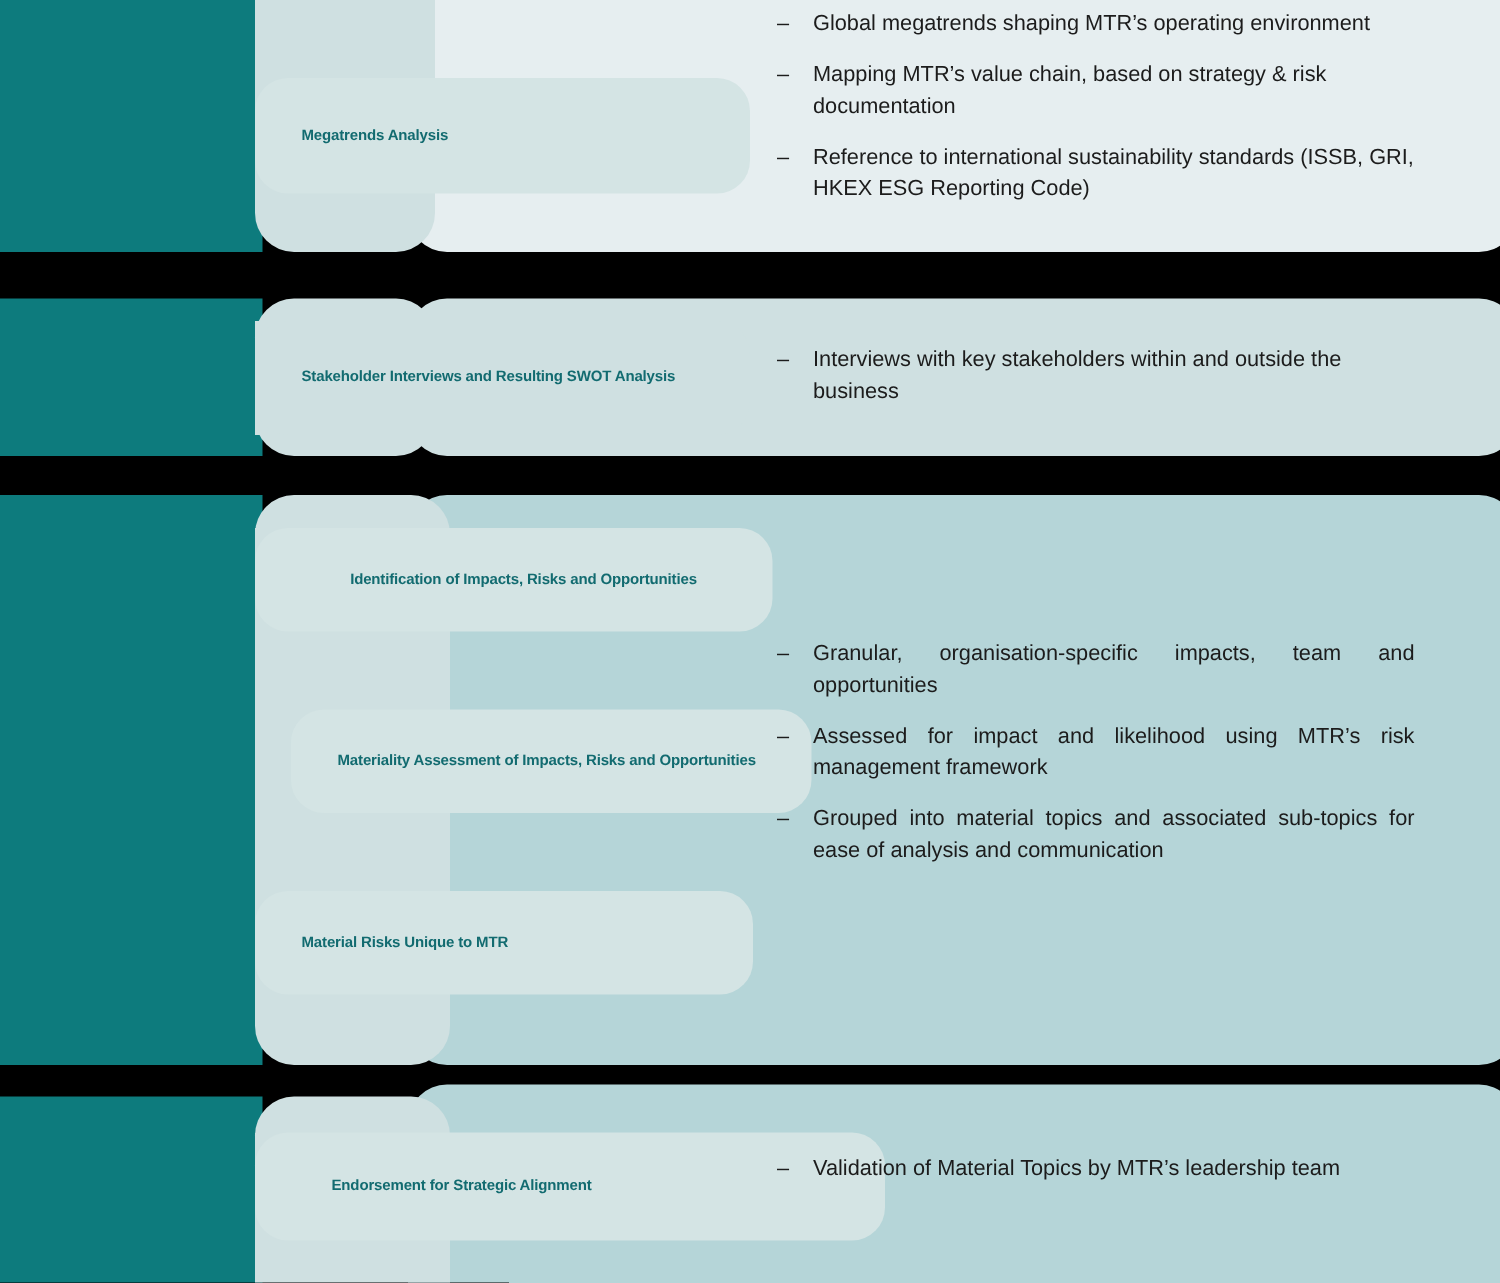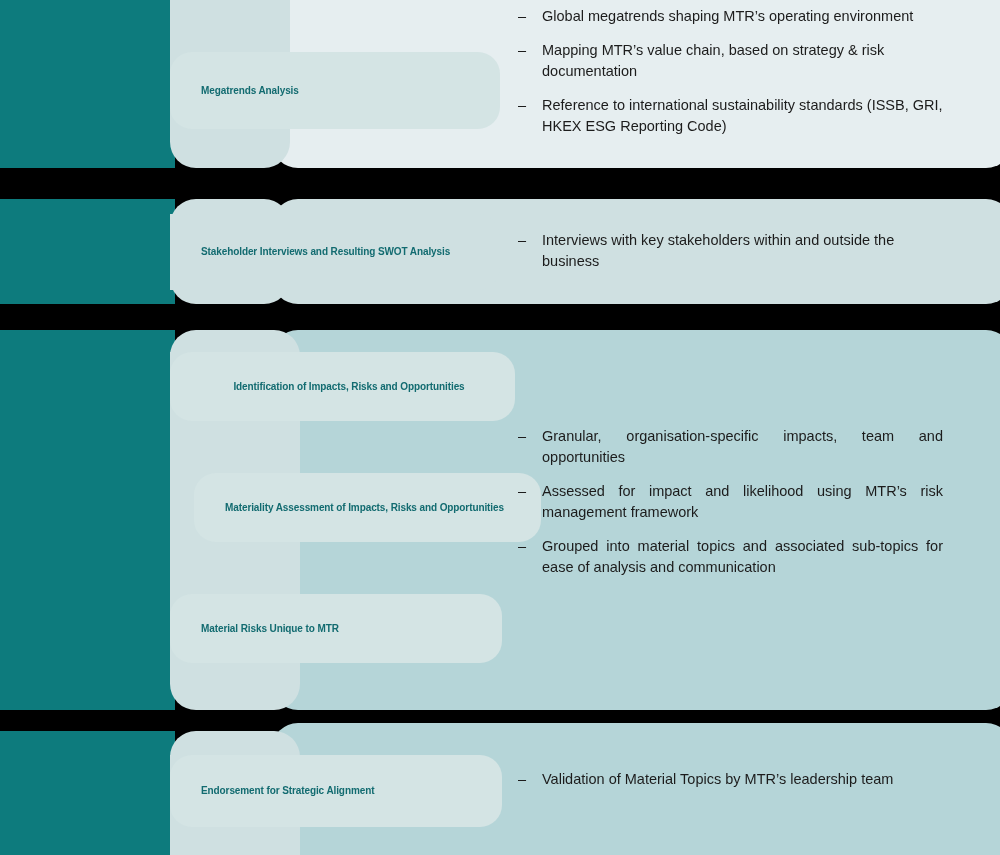--- a/index.html
+++ b/index.html
@@ -182,21 +182,21 @@
 
   <div>
     <div class="rail" style="top:731px;height:150px;background:#0d7b7d;"></div>
 
     <div class="panel" style="left:272px;top:723px;width:740px;height:160px;background:#b5d5d8;"></div>
 
     <div class="labelband" style="left:170px;top:731px;width:130px;height:152px;background:#cfe0e1;"></div>
 
     <div class="chev" style="left:170px;top:755px;width:150px;height:72px;background:#cfe0e1;"></div>
 
-    <div class="chip" style="left:170px;top:755px;width:332px;height:72px;background:#d4e4e4;">
+    <div class="chip" style="left:170px;top:755px;width:400px;height:72px;background:#d4e4e4;padding-left:20px;">
       <div class="chip-text">Endorsement for Strategic Alignment</div>
     </div>
 
     <div class="bullets justify" style="left:518px;top:769px;width:425px;">
       <div class="bullet">
         <span class="dash">–</span>
         <span class="btext">Validation of Material Topics by MTR’s leadership team</span>
       </div>
     </div>
   </div>

